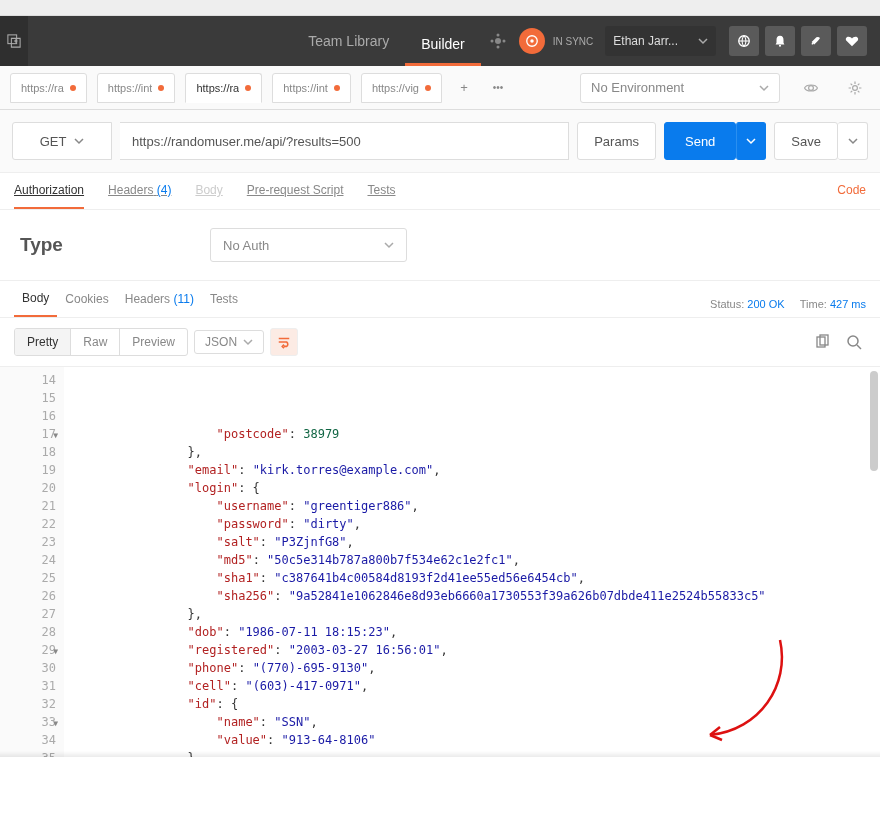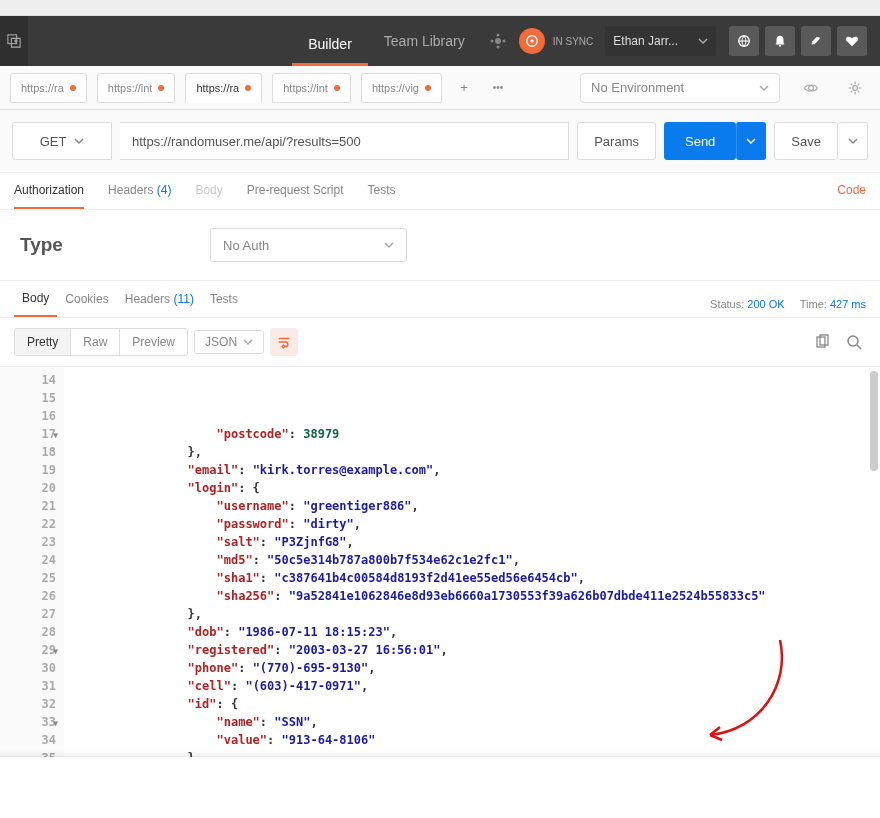--- a/index.html
+++ b/index.html
@@ -40,21 +40,21 @@
   .urlbox { flex:1; height:38px; border:1px solid #ddd; border-left:none; background:#fff; display:flex; align-items:center; padding:0 12px; color:#555;}
   .urlbox input { border:none; outline:none; width:100%; font-size:13px; color:#555;}
   .btn { height:38px; padding:0 16px; border:1px solid #ddd; background:#fff; border-radius:3px; color:#555; cursor:pointer; display:flex; align-items:center; }
   .btn-send { background:#097BED; color:#fff; border-color:#097BED; font-weight:500; padding:0 20px;}
   .btn-drop { width:30px; padding:0; justify-content:center; background:#097BED; border-color:#097BED; border-left:1px solid #2a8ff0; margin-left:-8px;}
   .btn-drop svg{ fill:#fff;}
   .btn-save-drop { width:30px; padding:0; justify-content:center; margin-left:-8px; border-left:none;}
 
   
   .subtabs { display:flex; gap:24px; padding:10px 14px 0; border-bottom:1px solid #eee; font-size:12px; color:#888;}
-  .subtab { padding-bottom:10px; cursor:pointer;}
+  .subtab { padding-bottom:10px; cursor:pointer;text-decoration:underline;}
   .subtab.active { color:#333; border-bottom:2px solid #f26b3a;}
   .subtab .count { color:#097BED;}
   .code-link { margin-left:auto; color:#f26b3a; font-size:12px; cursor:pointer;}
 
   
   .authrow { display:flex; align-items:center; padding:18px 20px; border-bottom:1px solid #eee;}
   .authrow .label { width:190px; color:#555; font-size:19px;font-weight:bold;}
   .authsel { width:197px; height:34px; border:1px solid #ddd; border-radius:3px; display:flex;align-items:center; justify-content:space-between; padding:0 12px; color:#888; font-size:13px; cursor:pointer;}
 
   
@@ -71,21 +71,21 @@
   .seg-btn:last-child{border-right:none;}
   .seg-btn.active { background:#f4f4f4; color:#333; font-weight:500;}
   .fmt-sel { display:flex;align-items:center; gap:6px; border:1px solid #ddd; border-radius:3px; padding:4px 10px; color:#888; font-size:12px; cursor:pointer;}
   .wrap-btn { width:28px;height:28px; border:1px solid #eee; background:#fcebe4; border-radius:3px; display:flex;align-items:center;justify-content:center; cursor:pointer;}
   .wrap-btn svg{ stroke:#f26b3a; }
   .tool-right { margin-left:auto; display:flex; gap:8px;}
   .tool-ic { width:24px;height:24px; display:flex;align-items:center;justify-content:center; cursor:pointer;}
   .tool-ic svg{ stroke:#888; fill:none;}
 
   
-  .codewrap { display:flex; position:relative; font-family: Menlo, Consolas, monospace; font-size:12px; line-height:18px; height:390px; overflow:hidden;font-weight:bold;}
+  .codewrap { display:flex; position:relative; font-family: Menlo, Consolas, monospace; font-size:12px; line-height:18px; height:390px; overflow:hidden;}
   .gutter { width:64px; background:#fafafa; text-align:right; color:#aaa; padding:4px 8px 4px 0; user-select:none;}
   .gutter .ln { height:18px; position:relative;}
   .fold { position:absolute; right:-2px; top:2px; font-size:8px; color:#888;}
   .code { flex:1; padding:4px 0 4px 8px; white-space:pre; color:#333; overflow-x:hidden; position:relative;}
   .cl { height:18px; }
   .k { color:#b22222; } 
   .s { color:#1a1aa6; } 
   .n { color:#116644; } 
   .p { color:#333; }
   .annot { position:absolute; color:#d11; font-family: Georgia, serif; font-size:20px; pointer-events:none;}
@@ -101,22 +101,22 @@
 
 <div class="topbar">
   <div class="tb-left">
     <svg class="tb-icon" viewBox="0 0 16 16">
         <rect x="1" y="1" width="10" height="10" fill="none" stroke="#aaa" stroke-width="1.2"></rect>
         <path d="M5 5 h10 v10 h-10 z" fill="none" stroke="#aaa" stroke-width="1.2"></path>
         <path d="M8 8 h4 M10 6 v4" stroke="#aaa" stroke-width="1.2"></path>
       </svg>
   </div>
   <div class="tb-spacer"></div>
+  <div class="nav-item">Team Library</div>
   <div class="nav-item active">Builder</div>
-  <div class="nav-item">Team Library</div>
   <div class="orbit">
     <svg width="16" height="16" viewBox="0 0 16 16">
         <circle cx="8" cy="8" r="3" fill="#888"></circle>
         <circle cx="2" cy="8" r="1.5" fill="#888"></circle>
         <circle cx="14" cy="8" r="1.5" fill="#888"></circle>
         <circle cx="8" cy="2" r="1.5" fill="#888"></circle>
         <circle cx="8" cy="14" r="1.5" fill="#888"></circle>
       </svg>
   </div>
   <div class="orbit">

